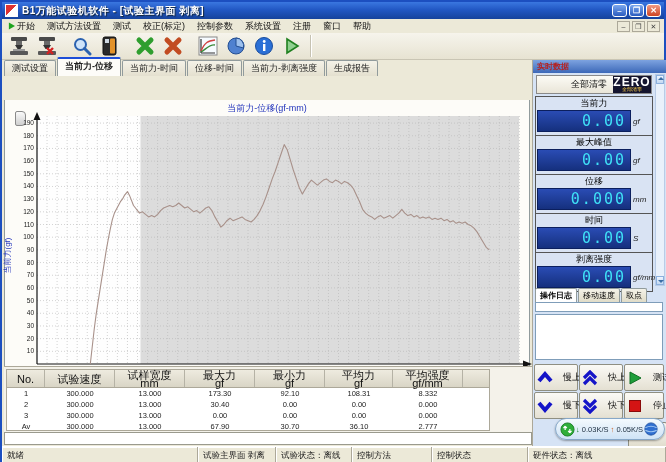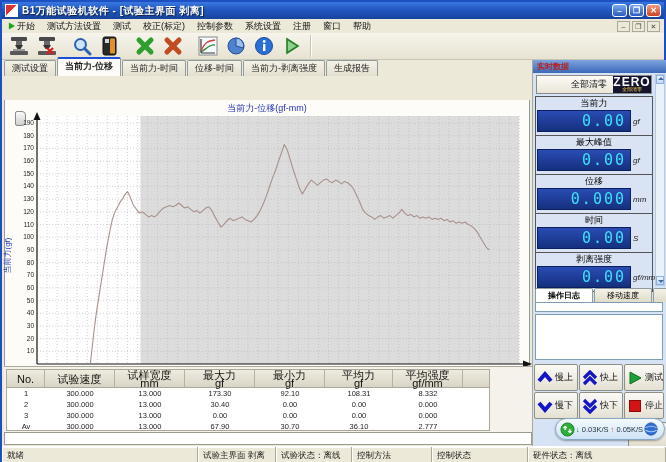--- a/index.html
+++ b/index.html
@@ -48,27 +48,27 @@
   .sarr.dn{bottom:0;} .sarr.dn:after{top:3px;border-top-color:#3a6ea5;border-bottom:none;}
   .readouts{position:absolute;left:2px;top:36px;width:118px;}
   .rgroup{border:1px solid #555;border-bottom:none;background:#d9e3f3;}
   .rgroup:last-child{border-bottom:1px solid #555;}
   .rlabel{font-size:9px;color:#000;text-align:center;height:12px;line-height:12px;}
   .lcdrow{display:flex;align-items:center;height:24px;padding:0 1px 2px 1px;}
   .lcd{flex:1;height:22px;background:linear-gradient(180deg,#2a4cb4,#15307e);border:1px solid #0b1f5e;color:#3fe1f7;font-family:"DejaVu Sans Mono",monospace;font-size:15px;letter-spacing:2px;text-align:right;line-height:21px;padding-right:4px;box-sizing:border-box;}
   .unit{width:18px;font-size:8px;color:#222;font-style:italic;text-align:left;padding-left:2px;flex:none;}
   
   .logtabs{position:absolute;left:2px;top:228px;width:130px;height:14px;display:flex;align-items:flex-end;}
-  .ltab{font-size:8px;background:linear-gradient(180deg,#f4f2e8,#e0dcc8);border:1px solid #919b9c;border-bottom:none;border-radius:2px 2px 0 0;padding:1px 12px;margin-right:1px;white-space:nowrap;}
+  .ltab{font-size:8px;background:linear-gradient(180deg,#f4f2e8,#e0dcc8);border:1px solid #919b9c;border-bottom:none;border-radius:2px 2px 0 0;padding:1px 4px;margin-right:1px;white-space:nowrap;}
   .ltab.active{background:#fff;font-weight:bold;}
   .loginput{position:absolute;left:2px;top:242px;width:128px;height:10px;background:#fff;border:1px solid #7f9db9;box-sizing:border-box;}
   .loglist{position:absolute;left:2px;top:254px;width:128px;height:46px;background:#fff;border:1px solid #7f9db9;box-sizing:border-box;}
   
   .jog{position:absolute;left:1px;top:304px;width:132px;height:56px;display:grid;grid-template-columns:44px 44px 40px;grid-template-rows:27px 27px;gap:1px;}
-  .jbtn{background:linear-gradient(180deg,#fbfaf6,#e4e0d2);border:1px solid #8f8f82;border-radius:2px;display:flex;align-items:center;justify-content:flex-start;gap:2px;padding-left:2px;box-sizing:border-box;}
+  .jbtn{background:linear-gradient(180deg,#fbfaf6,#e4e0d2);border:1px solid #8f8f82;border-radius:2px;display:flex;align-items:center;justify-content:flex-start;gap:10px;padding-left:2px;box-sizing:border-box;}
   .jbtn svg{width:16px;height:16px;flex:none;}
   .jbtn .jlab{font-size:9px;color:#111;white-space:nowrap;}
   .retbtn{position:absolute;left:95px;top:362px;width:37px;height:24px;background:linear-gradient(180deg,#fbfaf6,#e0dccc);border:1px solid #8f8f82;border-radius:2px;display:flex;align-items:center;justify-content:center;}
   .retbtn svg{width:18px;height:12px;}
   
   .netwidget{position:absolute;left:22px;top:358px;width:110px;height:22px;background:linear-gradient(180deg,#f4fafe,#cfe3f6);border:1px solid #86a7c8;border-radius:11px;display:flex;align-items:center;padding:0 4px;box-sizing:border-box;box-shadow:0 1px 2px rgba(0,0,0,.35);z-index:5;}
   .netwidget svg{flex:none;}
   .nettext{font-size:7.5px;color:#234;white-space:nowrap;margin:0 1px;}
   .net-dn{color:#0a7a1c;font-weight:bold;} .net-up{color:#c85510;font-weight:bold;}
   

